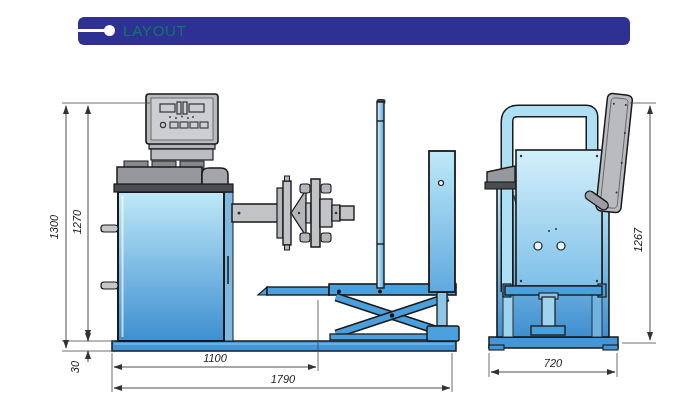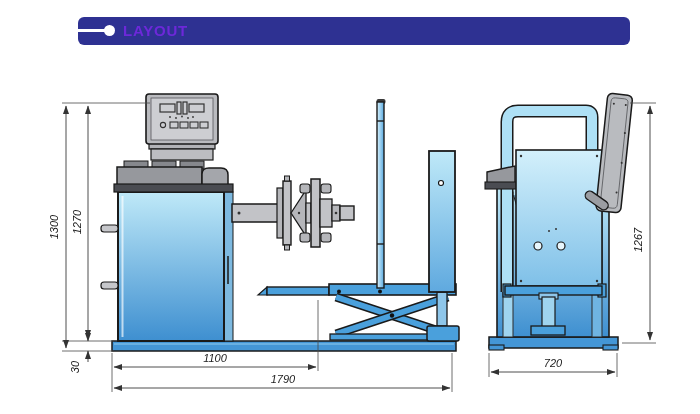--- a/index.html
+++ b/index.html
@@ -9,21 +9,21 @@
     position:absolute;left:78px;top:17px;width:552px;height:28px;
     background:#2e3192;border-radius:6px;
   }
   .header-line{
     position:absolute;left:75px;top:29px;width:36px;height:3px;background:#ffffff;border-radius:2px;
   }
   .header-dot{
     position:absolute;left:104px;top:25px;width:11px;height:11px;background:#ffffff;border-radius:50%;
   }
   .header-title{
-    position:absolute;left:123px;top:21px;color:#6d28d9;font-size:15px;font-weight:700;
+    position:absolute;left:123px;top:21px;color:#0f766e;font-size:15px;font-weight:400;
     letter-spacing:0.8px;line-height:20px;
   }
   svg{position:absolute;left:0;top:0;}
   .dim-line{stroke:#3a3a3a;stroke-width:0.9;fill:none;}
   .ext-line{stroke:#4a4a4a;stroke-width:0.8;fill:none;}
   .dim-text{font:italic 11px "Liberation Sans",sans-serif;fill:#1c1c1c;}
   .outline{stroke:#1a1a1a;}
 </style>
 </head>
 <body>

